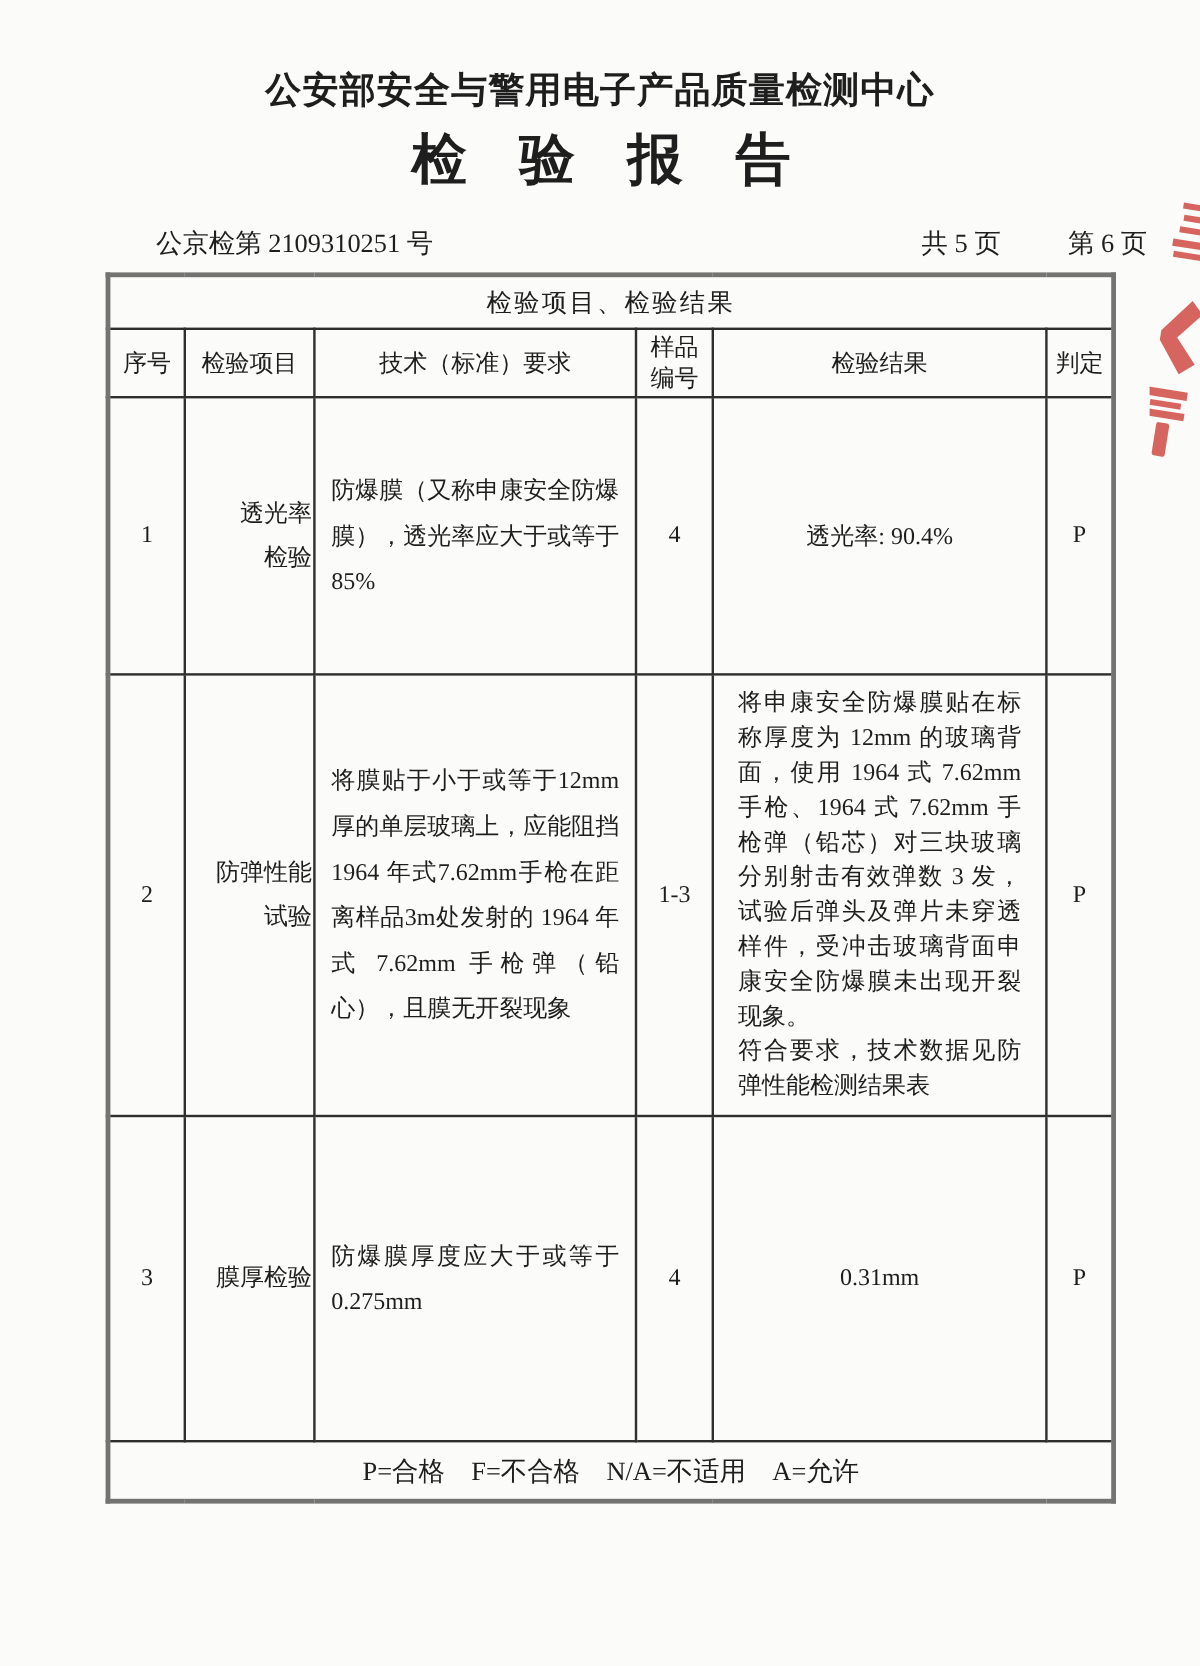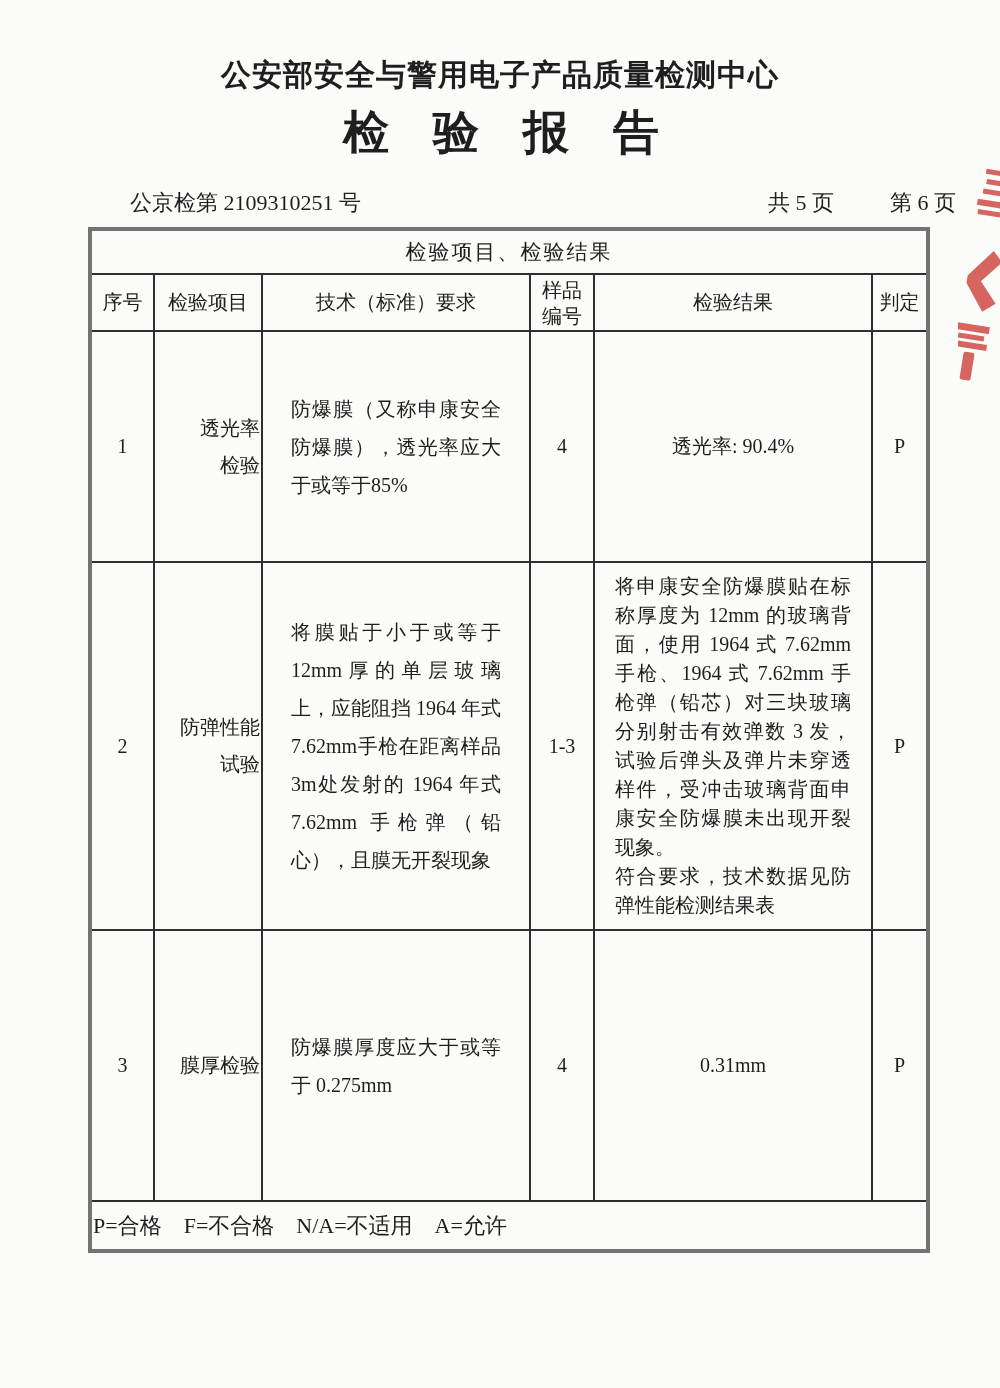--- a/index.html
+++ b/index.html
@@ -43,26 +43,26 @@
     overflow: hidden;
   }
   tr.row-title td { height: 40px; text-align: center; font-size: 21px; letter-spacing: 2px; }
   tr.row-head td { height: 53px; text-align: center; }
   .head-sample { white-space: pre-line; line-height: 26px; }
   tr.r1 { height: 231px; }
   tr.r2 { height: 368px; }
   tr.r3 { height: 271px; }
   .cell-no, .cell-sample, .cell-verdict, .cell-result-center { text-align: center; }
   .cell-item { text-align: right; white-space: pre-line; line-height: 37px; }
-  .cell-req { text-align: justify; padding: 0 28px; line-height: 38px; }
+  .cell-req { text-align: justify; padding: 0 13px; line-height: 38px; }
   .cell-result-left {
     text-align: justify; padding: 2px 20px;
     line-height: 29px; white-space: pre-line; font-size: 19px;
   }
-  tr.row-legend td { height: 45px; text-align: left; font-size: 22px; white-space: pre; }
+  tr.row-legend td { height: 45px; text-align: center; font-size: 22px; white-space: pre; }
   .stamp {
     position: absolute; top: 160px; right: -14px;
     width: 56px; height: 230px;
     pointer-events: none;
     opacity: 0.82;
     filter: blur(0.4px);
   }
 </style>
 </head>
 <body>

